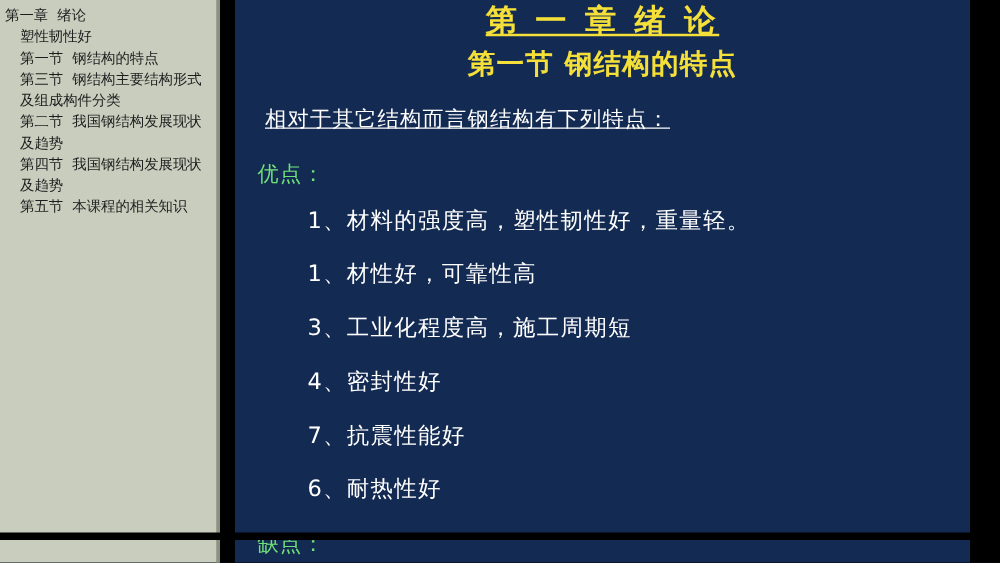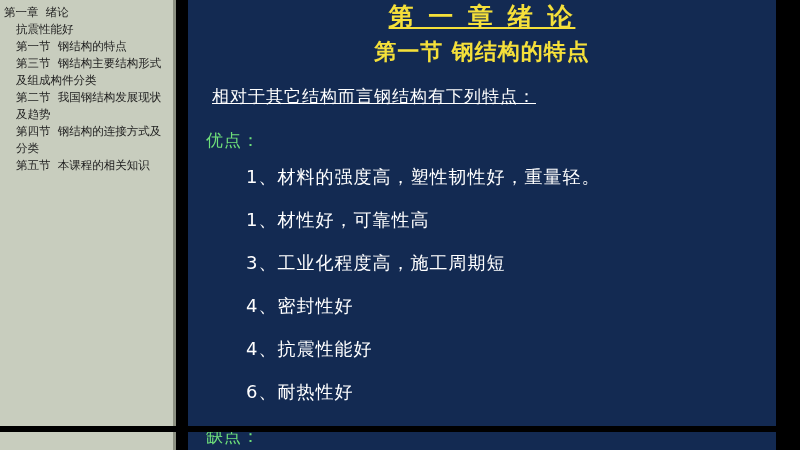--- a/index.html
+++ b/index.html
@@ -139,42 +139,42 @@
   }
 </style>
 </head>
 <body>
 
 <div class="screen">
 
   <div class="outline-pane">
     <ul class="outline-list">
       <li class="outline-item lvl0">第一章  绪论</li>
-      <li class="outline-item lvl1">抗震性能好</li>
+      <li class="outline-item lvl1">塑性韧性好</li>
       <li class="outline-item lvl1">第一节  钢结构的特点</li>
       <li class="outline-item lvl1">第三节  钢结构主要结构形式及组成构件分类</li>
       <li class="outline-item lvl1">第二节  我国钢结构发展现状及趋势</li>
-      <li class="outline-item lvl1">第四节  钢结构的连接方式及分类</li>
+      <li class="outline-item lvl1">第四节  我国钢结构发展现状及趋势</li>
       <li class="outline-item lvl1">第五节  本课程的相关知识</li>
     </ul>
     <div class="outline-divider"></div>
   </div>
 
   <div class="slide-wrap">
     <div class="slide">
       <div class="slide-title">第 一 章  绪 论</div>
       <div class="slide-subtitle">第一节  钢结构的特点</div>
       <div class="slide-lead">相对于其它结构而言钢结构有下列特点：</div>
       <div class="slide-section">优点：</div>
       <ul class="bullets">
         <li>1、材料的强度高，塑性韧性好，重量轻。</li>
         <li>1、材性好，可靠性高</li>
         <li>3、工业化程度高，施工周期短</li>
         <li>4、密封性好</li>
-        <li>4、抗震性能好</li>
+        <li>7、抗震性能好</li>
         <li>6、耐热性好</li>
       </ul>
       <div class="slide-section-bottom">缺点：</div>
     </div>
 
   </div>
 
   <div class="bottom-bar"></div>
 </div>
 

